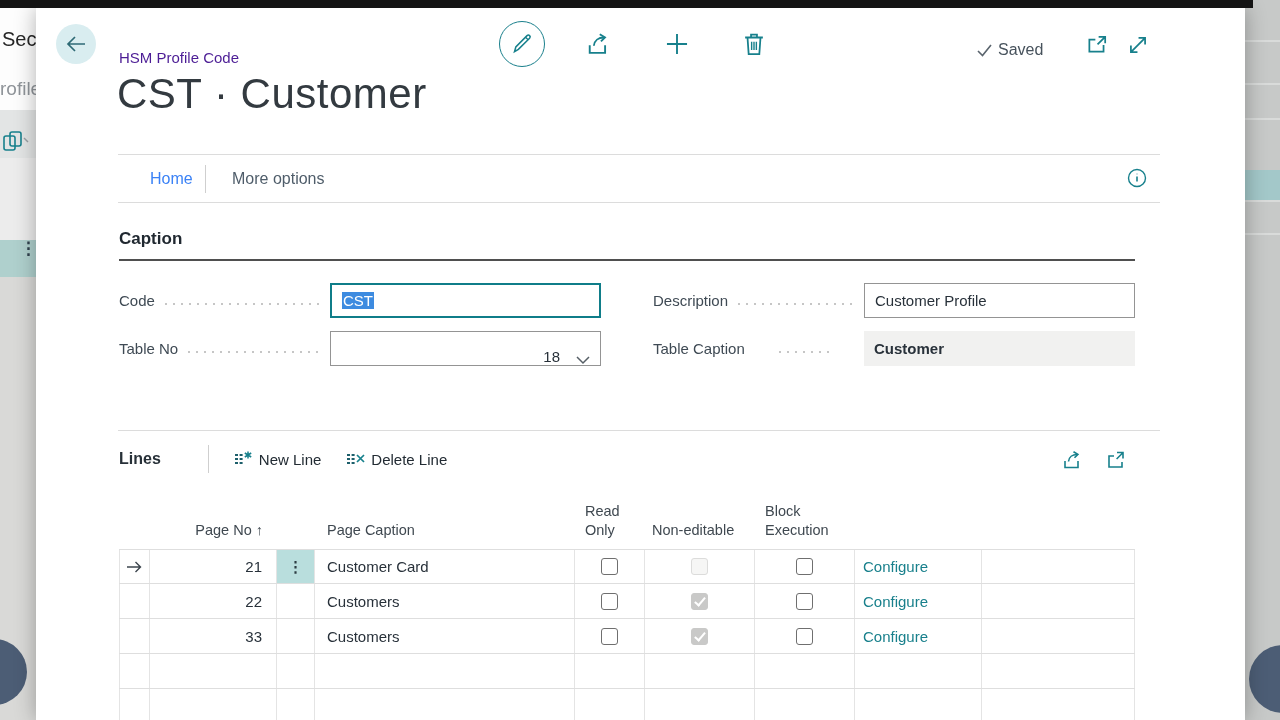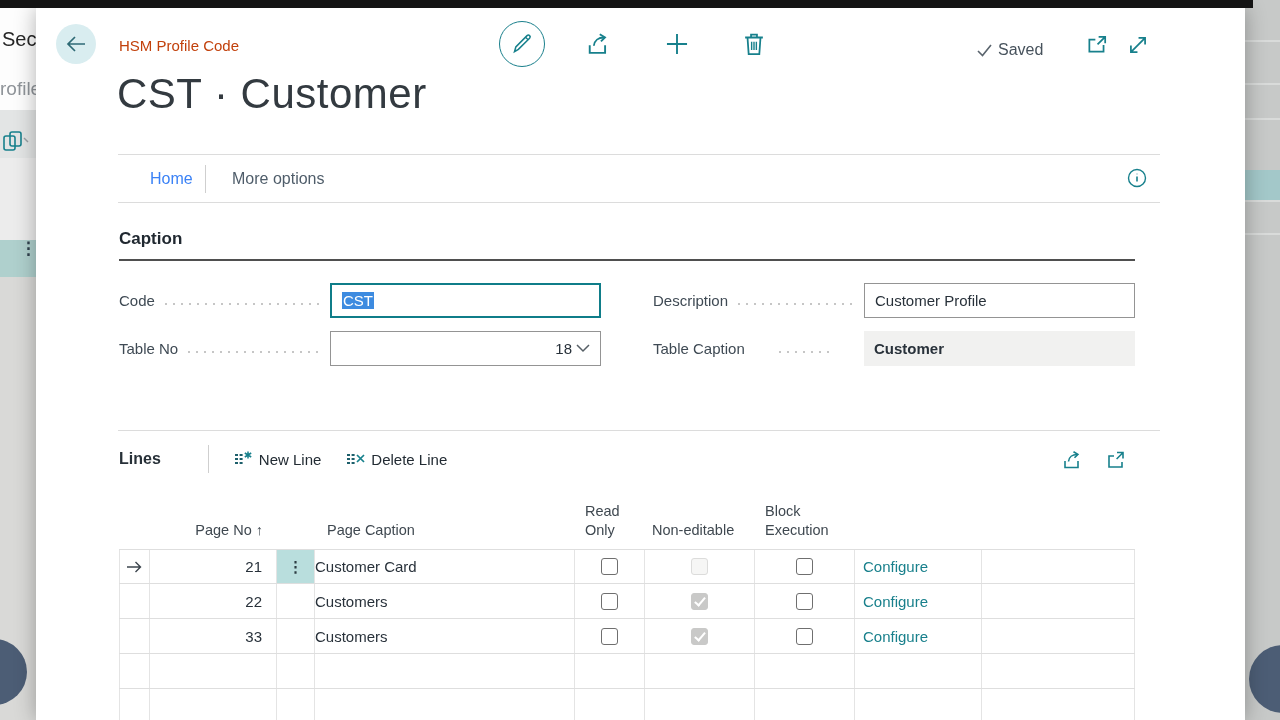--- a/index.html
+++ b/index.html
@@ -25,21 +25,21 @@
   .br-circle { position:absolute; left:4px; top:645px; width:68px; height:68px; border-radius:50%; background:#4c5d75; }
 
   .topbar { position:absolute; left:0; top:0; width:1253px; height:8px; background:#141414; z-index:40; }
 
   
   .dialog { position:absolute; left:36px; top:8px; width:1209px; height:712px; background:#fff;
     box-shadow:0 0 20px rgba(0,0,0,.3); z-index:20; overflow:hidden; }
 
   .back-btn { position:absolute; left:20px; top:16px; width:40px; height:40px; border-radius:50%;
     background:#d9edf0; display:flex; align-items:center; justify-content:center; cursor:pointer; }
-  .page-caption { position:absolute; left:83px; top:29px; font-size:15px; color:#c2410c; }
+  .page-caption { position:absolute; left:83px; top:41px; font-size:15px; color:#4c1d95; }
   .page-title { position:absolute; left:81px; top:62px; font-size:42px; font-weight:300; color:#333a40; letter-spacing:.5px; }
 
   .tb-icon { position:absolute; width:26px; height:26px; display:flex; align-items:center; justify-content:center; cursor:pointer; }
   .pencil-ring { position:absolute; left:463px; top:13px; width:46px; height:46px; border:1px solid #1a808c;
     border-radius:50%; display:flex; align-items:center; justify-content:center; cursor:pointer; }
   .saved { position:absolute; left:940px; top:33px; display:flex; align-items:center; gap:5px;
     font-size:16px; color:#47525c; }
 
   .divider { position:absolute; left:82px; width:1042px; height:1px; background:#dcdcdc; }
   .tabs-home { position:absolute; left:114px; top:162px; font-size:16px; color:#3b82f6; cursor:pointer; }
@@ -50,21 +50,21 @@
   .section-heading { position:absolute; left:83px; top:221px; font-size:17px; font-weight:bold; color:#202830; }
   .section-rule { position:absolute; left:83px; top:251px; width:1016px; height:2px; background:#4f4f4f; }
 
   .field-row { position:absolute; height:35px; display:flex; align-items:center; }
   .field-label { font-size:15px; color:#3f4a54; white-space:nowrap; }
   .leader { flex:1; height:2px; margin:6px 10px 0 10px;
     background-image:repeating-linear-gradient(to right,#c6c6c6 0 2px,transparent 2px 8px); }
   .fld { width:271px; height:35px; flex:none; font-size:15px; color:#28313a; display:flex; align-items:center; }
   .fld.input { border:1px solid #949494; padding:0 10px; background:#fff; }
   .fld.focus { border:2px solid #0f7d89; }
-  .fld.combo { justify-content:flex-end; gap:4px; }
+  .fld.combo { justify-content:flex-end; gap:16px;align-items:flex-end; }
   .fld.readonly { background:#f1f1f0; border:none; padding:0 10px;font-weight:bold; }
   .sel { background:#3d8be0; color:#fff; padding:0 1px; }
 
   .lines-head { position:absolute; left:83px; top:437px; display:flex; align-items:center; }
   .lines-title { font-size:16px; font-weight:bold; color:#273038; }
   .lines-sep { width:1px; height:28px; background:#cfcfcf; margin:0 24px 0 47px; }
   .line-action { display:flex; align-items:center; gap:6px; font-size:15px; color:#222b33;
     cursor:pointer; margin-right:24px; }
   .lines-icons { position:absolute; top:441px; display:flex; gap:22px; }
 
@@ -73,21 +73,21 @@
   .trow { display:grid; grid-template-columns:31px 127px 38px 260px 70px 110px 100px 127px 153px; }
   .thead { height:71px; align-items:end; padding:0; }
   .th { font-size:14.5px; color:#3f4850; padding-bottom:9px; line-height:19px; }
   .th.num { text-align:right; padding-right:14px; }
   .th.pl { padding-left:12px; }
   .tbody-row { height:35px; border-bottom:1px solid #dedede; }
   .tbody-row.first { border-top:1px solid #dedede; }
   .td { border-right:1px solid #e4e4e4; display:flex; align-items:center; font-size:15px; color:#28313a; }
   .td:first-child { border-left:1px solid #e4e4e4; }
   .td.num { justify-content:flex-end; padding-right:14px; }
-  .td.pl { }
+  .td.pl { padding-left:12px; }
   .td.center { justify-content:center; }
   .td.dots-active { background:#b9dedd; justify-content:center; font-weight:bold; color:#2c3c42; font-size:15px; }
   .td.link { color:#19808c; padding-left:8px; cursor:pointer; }
 
   .cb { width:17px; height:17px; border:1.5px solid #6f6f6f; border-radius:3px; background:#fff; position:relative; }
   .cb.disabled { background:#f6f6f5; border-color:#dcdcdb; }
   .cb.disabled.checked { background:#c9c9c8; border-color:#c9c9c8; }
   .cb.disabled.checked::after { content:""; position:absolute; left:5px; top:1px; width:4px; height:9px;
     border:solid #fff; border-width:0 2px 2px 0; transform:rotate(40deg); }
 

